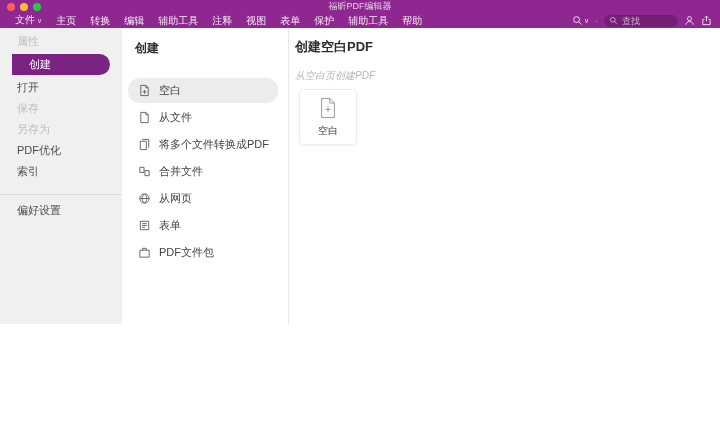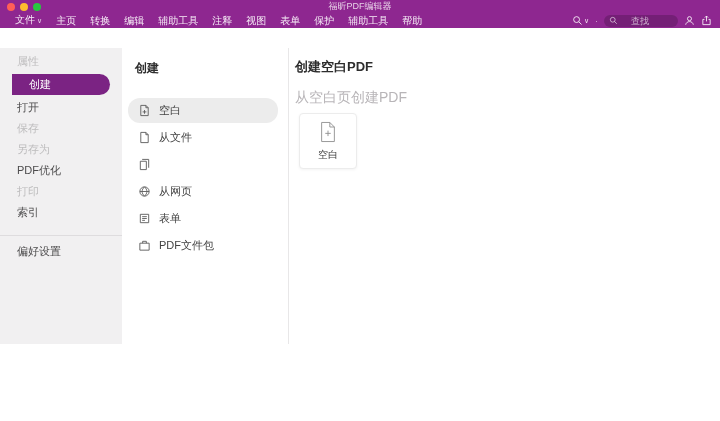--- a/index.html
+++ b/index.html
@@ -17,47 +17,47 @@
 
   
   .menubar { height: 15px; background: #8e2790; display: flex; align-items: center; padding: 0 8px; color: #f6ebf6; }
   .menu-items { display: flex; align-items: center; }
   .menu-item { font-size: 10px; padding: 0 7px; line-height: 14px; white-space: nowrap; cursor: default; }
   .menu-item .caret { font-size: 7px; opacity: .85; margin-left: 2px; }
   .menubar-right { margin-left: auto; display: flex; align-items: center; gap: 6px; }
   .mb-icon { display: inline-flex; align-items: center; line-height: 0; }
   .mb-icon .caret { font-size: 7px; color: rgba(255,255,255,.85); margin-left: 1px; }
   .mb-dot { color: rgba(255,255,255,.6); font-size: 9px; line-height: 0; }
-  .searchbox { display: flex; align-items: center; background: rgba(0,0,0,.18); border-radius: 8px; height: 12px; width: 74px; padding: 0 5px; gap: 13px; }
+  .searchbox { display: flex; align-items: center; background: rgba(0,0,0,.18); border-radius: 8px; height: 12px; width: 74px; padding: 0 5px; gap: 4px; }
   .search-input { background: transparent; border: none; outline: none; color: #f0e2f0; font-size: 9px; width: 100%; font-family: "Liberation Sans", sans-serif; }
   .search-input::placeholder { color: rgba(255,255,255,.65); }
 
   
-  .main { display: flex; height: 296px; margin-top: 20px; }
+  .main { display: flex; height: 296px; }
 
   
   .sidebar { width: 122px; background: #f1f0f1; padding-top: 3px; flex: none; }
   .s-item { height: 21px; line-height: 21px; padding-left: 17px; font-size: 11px; color: #4c4b4c; cursor: default; white-space: nowrap; }
   .s-item.dis { color: #bdbcbd; }
   .s-item.sel { background: #7b2383; color: #fff; border-radius: 0 11px 11px 0; margin: 2px 12px; }
   .s-divider { height: 1px; background: #dedcde; margin: 12px 0 5px 0; }
 
   
   .panel { width: 167px; border-right: 1px solid #e8e7e8; padding-top: 12px; flex: none; background: #fff; }
   .panel-header { font-size: 12px; font-weight: bold; color: #2d2d2d; padding-left: 13px; }
   #panel-list { margin-top: 21px; }
   .p-item { display: flex; align-items: center; gap: 8px; height: 25px; margin: 0 10px 2px 6px; padding-left: 10px; border-radius: 12px; font-size: 11px; color: #424242; cursor: default; white-space: nowrap; }
   .p-item.sel { background: #ececec; }
   .p-icon { display: inline-flex; line-height: 0; flex: none; }
   .p-label { overflow: hidden; }
 
   
   .content { flex: 1; padding: 10px 0 16px 6px; background: #fff; }
   .content-title { font-size: 13px; font-weight: bold; color: #2d2d2d; }
-  .content-sub { margin-top: 13px; font-size: 14px; color: #b8b5b8; }
+  .content-sub { margin-top: 13px; font-size: 10px; color: #b8b5b8; font-style: italic; }
   .card { width: 58px; height: 56px; margin-top: 6px; margin-left: 4px; border: 1px solid #ececec; border-radius: 4px; background: #fff; box-shadow: 0 1px 3px rgba(0,0,0,.05); display: flex; flex-direction: column; align-items: center; justify-content: center; gap: 5px; cursor: default; }
   .card-icon { line-height: 0; }
   .card-label { font-size: 10px; color: #3a3a3a; }
 </style>
 </head>
 <body>
 
 <div class="titlebar">
   <div class="lights">
     <span class="light red"></span>
@@ -124,21 +124,20 @@
 
 <div class="main">
   <div class="sidebar">
     <div id="sidebar-list">
         <div class="s-item dis">属性</div>
         <div class="s-item sel">创建</div>
         <div class="s-item">打开</div>
         <div class="s-item dis">保存</div>
         <div class="s-item dis">另存为</div>
         <div class="s-item">PDF优化</div>
-        <div class="s-item dis">打印</div>
         <div class="s-item">索引</div>
       </div>
     <div class="s-divider"></div>
     <div class="s-item">偏好设置</div>
   </div>
 
   <div class="panel">
     <div class="panel-header">创建</div>
     <div id="panel-list">
         <div class="p-item sel">
@@ -166,20 +165,32 @@
         </div>
         <div class="p-item">
           <span class="p-icon">
             <svg viewBox="0 0 14 14" width="13" height="13">
               <g fill="none" stroke="#5f5f5f">
                 <path d="M4.5 1.5H11.5v9"></path>
                 <path d="M2.5 3.5h6.5v9H2.5z"></path>
               </g>
             </svg>
           </span>
+          <span class="p-label">将多个文件转换成PDF</span>
+        </div>
+        <div class="p-item">
+          <span class="p-icon">
+            <svg viewBox="0 0 14 14" width="13" height="13">
+              <g fill="none" stroke="#5f5f5f">
+                <path d="M2 2.5h4.5V8H2z"></path>
+                <path d="M7.5 6H12v5.5H7.5z"></path>
+              </g>
+            </svg>
+          </span>
+          <span class="p-label">合并文件</span>
         </div>
         <div class="p-item">
           <span class="p-icon">
             <svg viewBox="0 0 14 14" width="13" height="13">
               <g fill="none" stroke="#5f5f5f">
                 <circle cx="7" cy="7" r="5"></circle>
                 <path d="M2 7h10M7 2c-3.4 3-3.4 7 0 10M7 2c3.4 3 3.4 7 0 10"></path>
               </g>
             </svg>
           </span>

